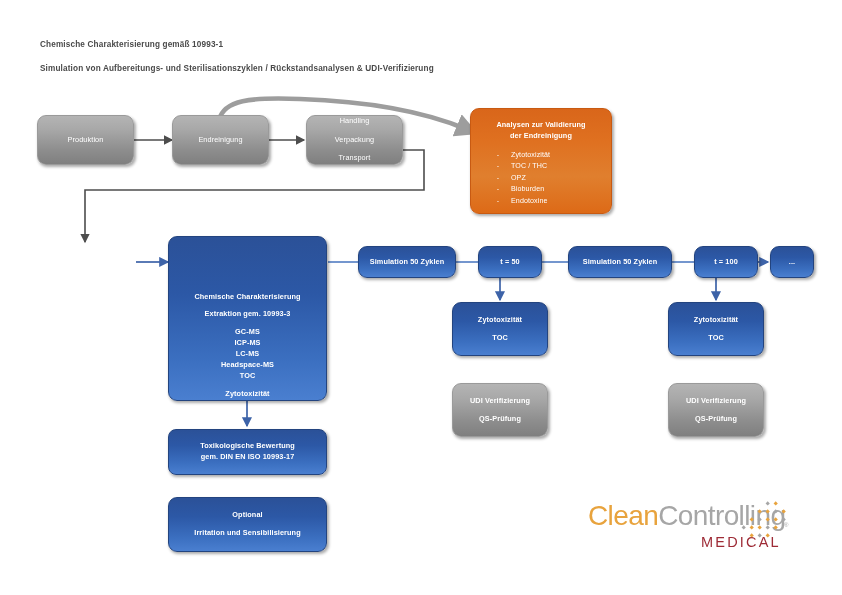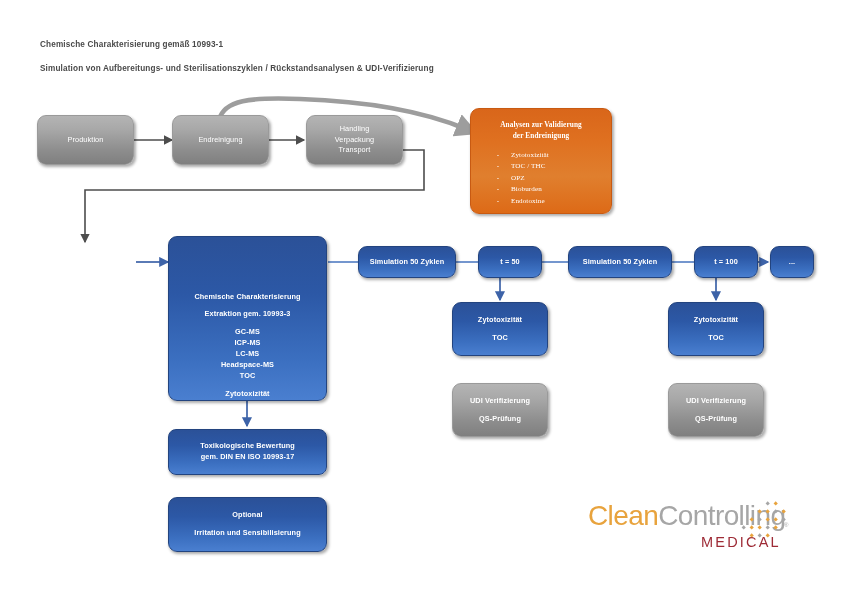--- a/index.html
+++ b/index.html
@@ -43,21 +43,20 @@
     background:linear-gradient(180deg,#b4b4b4 0%,#a8a8a8 28%,#8e8e8e 70%,#7f7f7f 100%);
     border:1px solid #9a9a9a;
   }
   .node.blue{
     background:linear-gradient(180deg,#2b5198 0%,#2c58a6 35%,#3b6fc0 75%,#4a7fd0 100%);
     border:1px solid #23447f;
   }
   .node.orange{
     background:linear-gradient(180deg,#d9661a 0%,#df7020 30%,#e07f2e 65%,#dd6a17 100%);
     border:1px solid #c85a12;
-    font-family:Liberation Serif, serif;
   }
   .node .ln{display:block;}
   .node .ttl{font-weight:bold;}
   .gap{height:7px;}
   .gap-s{height:4px;}
 
   
   .bul{
     margin-top:8px;
     text-align:left;
@@ -148,21 +147,21 @@
   </svg>
 
   <div class="node gray" style="left:37px;top:115px;width:97px;height:50px;">
     <span class="ln">Produktion</span>
   </div>
 
   <div class="node gray" style="left:172px;top:115px;width:97px;height:50px;">
     <span class="ln">Endreinigung</span>
   </div>
 
-  <div class="node gray" style="left:306px;top:115px;width:97px;height:50px;">
+  <div class="node gray" style="left:306px;top:115px;width:97px;height:50px;gap:8px;">
     <span class="ln">Handling</span>
     <span class="ln">Verpackung</span>
     <span class="ln">Transport</span>
   </div>
 
   <div class="node orange" style="left:470px;top:108px;width:142px;height:106px;justify-content:flex-start;padding-top:11px;">
     <span class="ln ttl">Analysen zur Validierung</span>
     <span class="ln ttl">der Endreinigung</span>
     <div class="bul">
       <div class="row">

